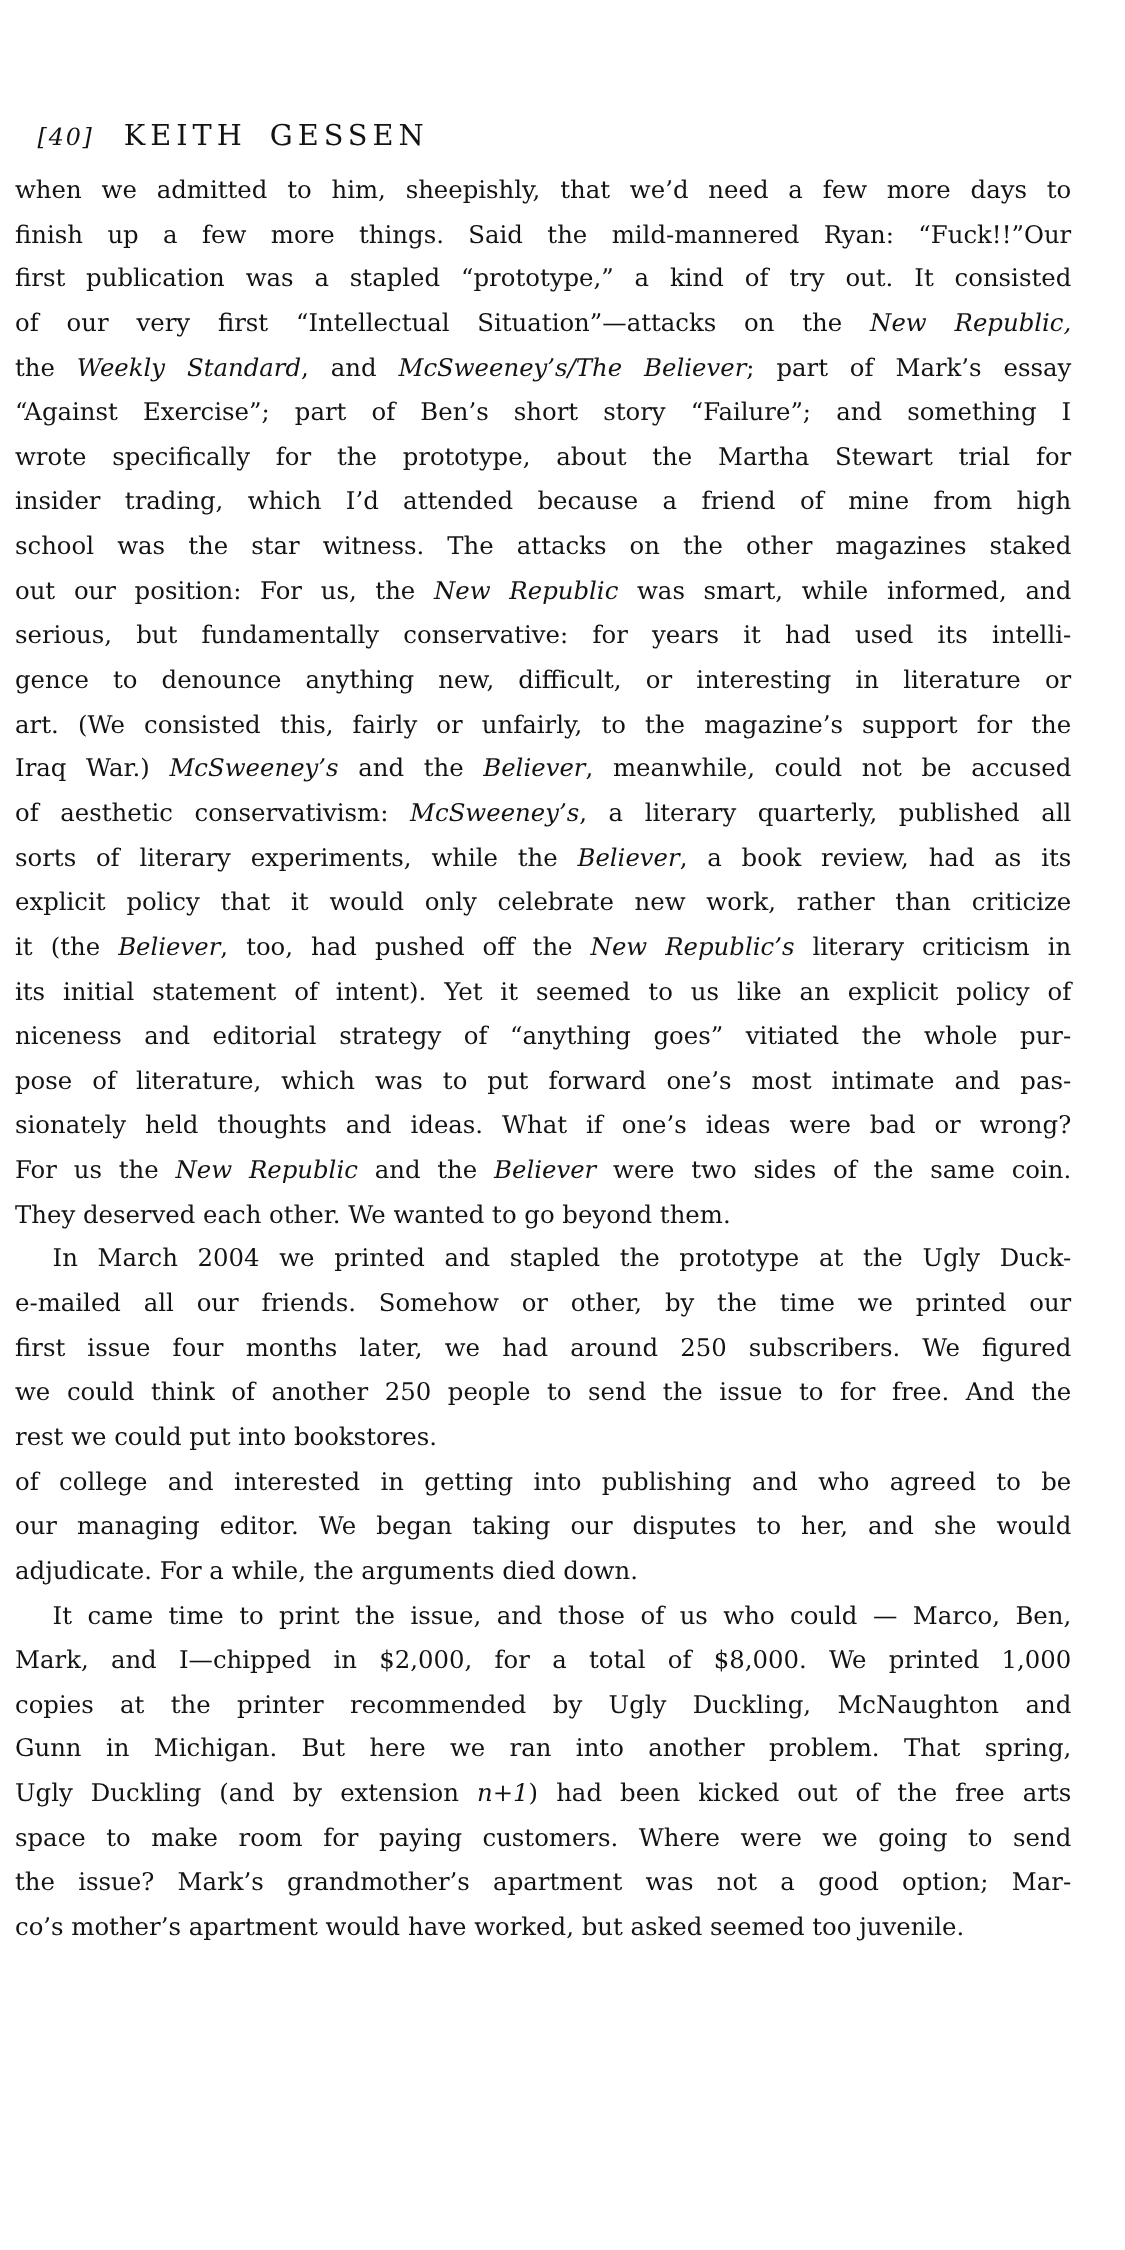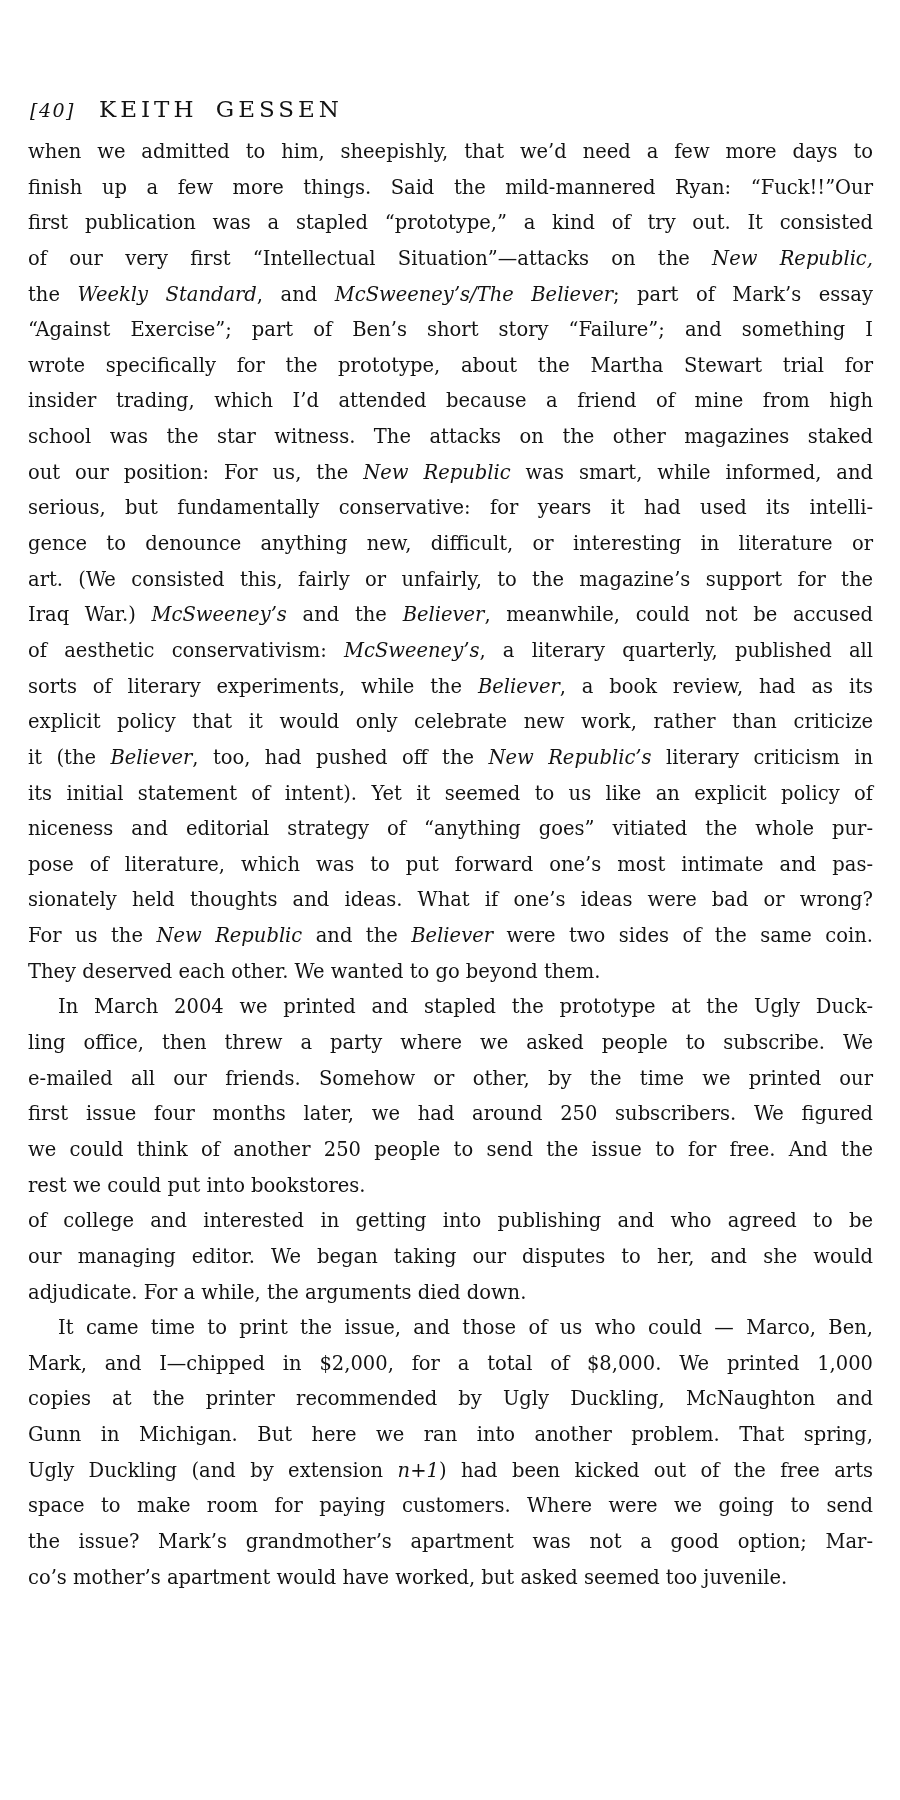--- a/index.html
+++ b/index.html
@@ -25,21 +25,21 @@
   }
   .author {
     font-size: 23px;
     letter-spacing: 4px;
     word-spacing: 7px;
     margin-left: 24px;
   }
   .body-text {
     position: absolute;
     top: 134px;
-    left: 28px;
+    left: 12px;
     width: 845px;
     font-size: 19.5px;
   }
   .line {
     height: 35.65px;
     line-height: 35.65px;
     text-align: justify;
     text-align-last: justify;
     overflow: visible;
   }
@@ -77,21 +77,20 @@
     <div class="line"><span>sorts of literary experiments, while the </span><span class="it">Believer</span><span>, a book review, had as its</span></div>
     <div class="line"><span>explicit policy that it would only celebrate new work, rather than criticize</span></div>
     <div class="line"><span>it (the </span><span class="it">Believer</span><span>, too, had pushed off the </span><span class="it">New Republic’s</span><span> literary criticism in</span></div>
     <div class="line"><span>its initial statement of intent). Yet it seemed to us like an explicit policy of</span></div>
     <div class="line"><span>niceness and editorial strategy of “anything goes” vitiated the whole pur-</span></div>
     <div class="line"><span>pose of literature, which was to put forward one’s most intimate and pas-</span></div>
     <div class="line"><span>sionately held thoughts and ideas. What if one’s ideas were bad or wrong?</span></div>
     <div class="line"><span>For us the </span><span class="it">New Republic</span><span> and the </span><span class="it">Believer</span><span> were two sides of the same coin.</span></div>
     <div class="line last"><span>They deserved each other. We wanted to go beyond them.</span></div>
     <div class="line indent"><span>In March 2004 we printed and stapled the prototype at the Ugly Duck-</span></div>
-    <div class="line"><span>ling office, then threw a party where we asked people to subscribe. We</span></div>
     <div class="line"><span>e-mailed all our friends. Somehow or other, by the time we printed our</span></div>
     <div class="line"><span>first issue four months later, we had around 250 subscribers. We figured</span></div>
     <div class="line"><span>we could think of another 250 people to send the issue to for free. And the</span></div>
     <div class="line last"><span>rest we could put into bookstores.</span></div>
     <div class="line"><span>of college and interested in getting into publishing and who agreed to be</span></div>
     <div class="line"><span>our managing editor. We began taking our disputes to her, and she would</span></div>
     <div class="line last"><span>adjudicate. For a while, the arguments died down.</span></div>
     <div class="line indent"><span>It came time to print the issue, and those of us who could — Marco, Ben,</span></div>
     <div class="line"><span>Mark, and I—chipped in $2,000, for a total of $8,000. We printed 1,000</span></div>
     <div class="line"><span>copies at the printer recommended by Ugly Duckling, McNaughton and</span></div>

